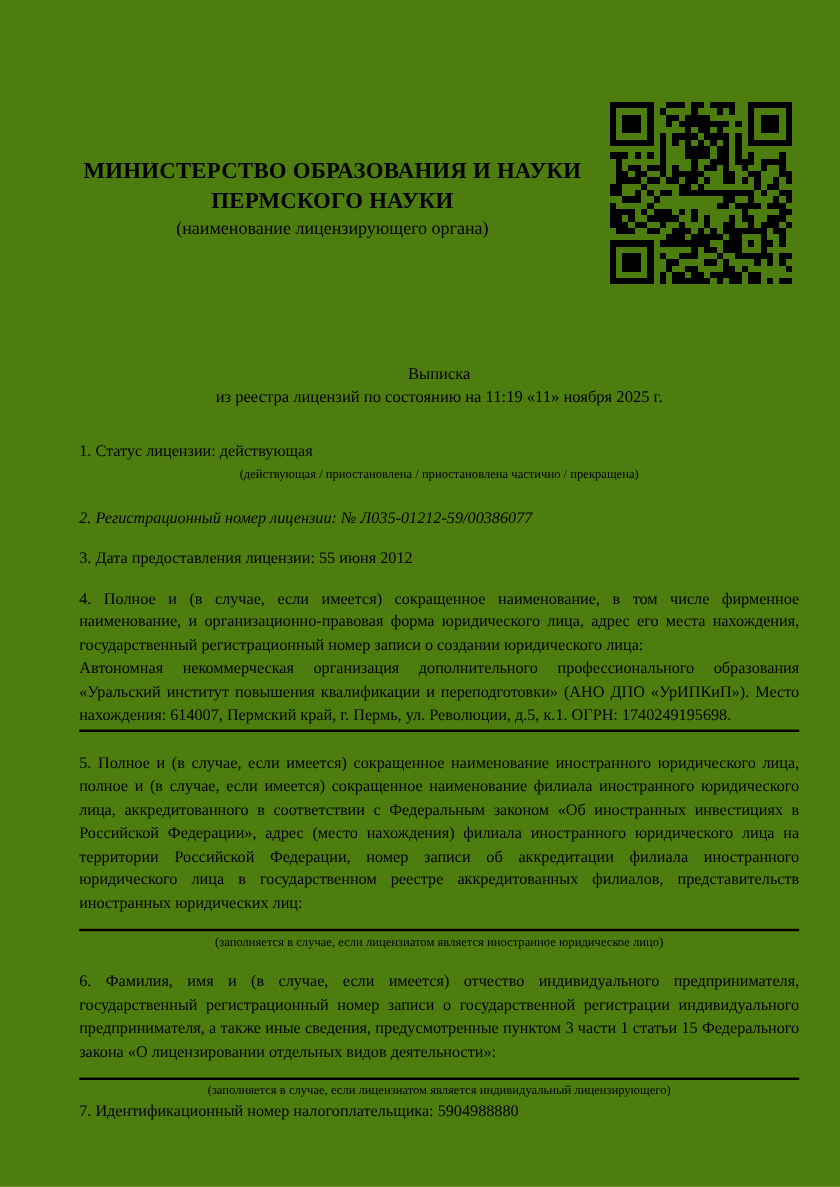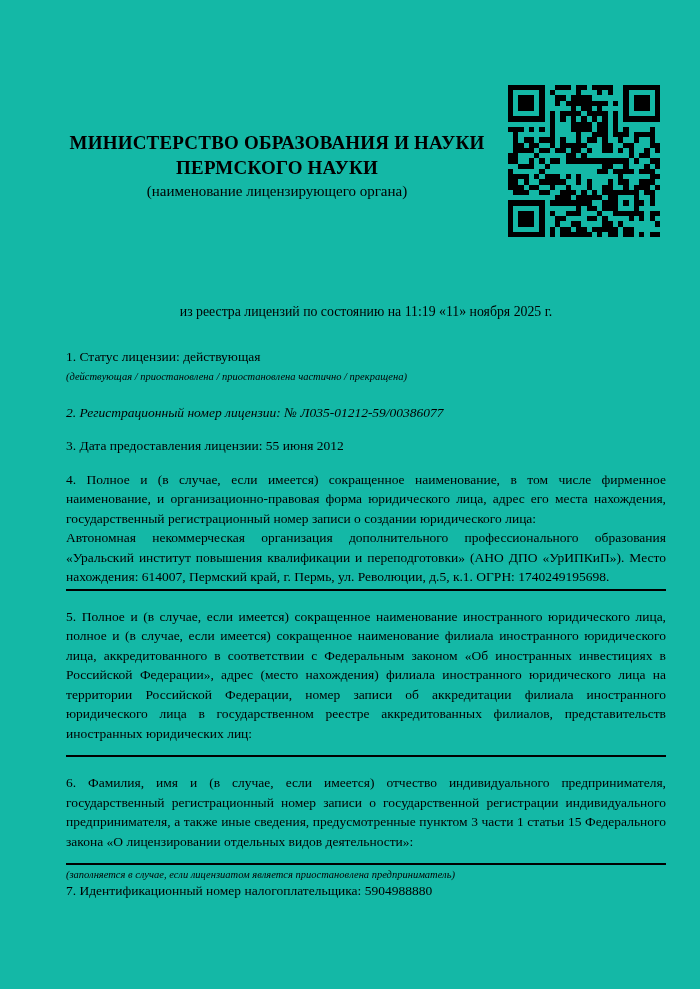--- a/index.html
+++ b/index.html
@@ -4,21 +4,21 @@
 <style>
   * { margin: 0; padding: 0; box-sizing: border-box; }
   html, body { background: #fff; }
   body {
     width: 700px; height: 989px;
     font-family: "Liberation Serif", "DejaVu Serif", serif;
     color: #000;
     position: relative;
     overflow: hidden;
   }
-  .page { position: relative; width: 700px; height: 989px; background: #14b8a6; }
+  .page { position: relative; width: 700px; height: 989px; background: #4d7c0f; }
 
   
   .org-block {
     position: absolute; left: 58px; top: 130px; width: 438px;
     text-align: center;
   }
   .org-line { font-weight: bold; font-size: 19px; line-height: 25px; letter-spacing: 0.2px; }
   .org-caption { font-size: 15px; line-height: 13px; margin-top: 5px; }
 
   .qr-wrap { position: absolute; top: 85px; right: 39px; width: 154px; height: 152px; }
@@ -30,21 +30,21 @@
   .doc-title { text-align: center; margin-top: 52px; font-size: 13.8px; line-height: 19px; }
 
   .item { font-size: 13.5px; line-height: 19.5px; }
   .just { text-align: justify; }
   .mt-26 { margin-top: 26px; }
   .mt-20 { margin-top: 20px; font-style: italic; }
   .mt-16 { margin-top: 16px; }
   .mt-14 { margin-top: 14px; }
   .mt-24 { }
 
-  .caption { font-size: 10.5px; line-height: 13px; margin-top: 3px; font-style: italic; }
+  .caption { font-size: 10.5px; line-height: 13px; text-align: center; margin-top: 3px; }
   .rule { border: none; border-top: 2px solid #000; height: 0; margin-top: 2px; }
   .rule-gap { margin-top: 12px; }
 </style>
 </head>
 <body>
 
 <div class="page">
 
   <div class="org-block">
     <div class="org-line">МИНИСТЕРСТВО ОБРАЗОВАНИЯ И НАУКИ</div>
@@ -489,20 +489,21 @@
           <rect x="25" y="28" width="1" height="1"></rect>
           <rect x="27" y="28" width="1" height="1"></rect>
           <rect x="28" y="28" width="1" height="1"></rect>
         </g>
       </svg>
   </div>
 
   <div class="content">
 
     <div class="doc-title">
+      <div>Выписка</div>
       <div>из реестра лицензий по состоянию на 11:19 «11» ноября 2025 г.</div>
     </div>
 
     <div class="item mt-26">
       <div>1. Статус лицензии: действующая</div>
       <div class="caption">(действующая / приостановлена / приостановлена частично / прекращена)</div>
     </div>
 
     <div class="item mt-20">2. Регистрационный номер лицензии: № Л035-01212-59/00386077</div>
 
@@ -510,24 +511,25 @@
 
     <div class="item mt-14">
       <div class="just">4. Полное и (в случае, если имеется) сокращенное наименование, в том числе фирменное наименование, и организационно-правовая форма юридического лица, адрес его места нахождения, государственный регистрационный номер записи о создании юридического лица:</div>
       <div class="just">Автономная некоммерческая организация дополнительного профессионального образования «Уральский институт повышения квалификации и переподготовки» (АНО ДПО «УрИПКиП»). Место нахождения: 614007, Пермский край, г. Пермь, ул. Революции, д.5, к.1. ОГРН: 1740249195698.</div>
       <div class="rule"></div>
     </div>
 
     <div class="item mt-16">
       <div class="just">5. Полное и (в случае, если имеется) сокращенное наименование иностранного юридического лица, полное и (в случае, если имеется) сокращенное наименование филиала иностранного юридического лица, аккредитованного в соответствии с Федеральным законом «Об иностранных инвестициях в Российской Федерации», адрес (место нахождения) филиала иностранного юридического лица на территории Российской Федерации, номер записи об аккредитации филиала иностранного юридического лица в государственном реестре аккредитованных филиалов, представительств иностранных юридических лиц:</div>
       <div class="rule rule-gap"></div>
+      <div class="caption">(заполняется в случае, если лицензиатом является иностранное юридическое лицо)</div>
     </div>
 
     <div class="item mt-16">
       <div class="just">6. Фамилия, имя и (в случае, если имеется) отчество индивидуального предпринимателя, государственный регистрационный номер записи о государственной регистрации индивидуального предпринимателя, а также иные сведения, предусмотренные пунктом 3 части 1 статьи 15 Федерального закона «О лицензировании отдельных видов деятельности»:</div>
       <div class="rule rule-gap"></div>
-      <div class="caption">(заполняется в случае, если лицензиатом является приостановлена предприниматель)</div>
+      <div class="caption">(заполняется в случае, если лицензиатом является индивидуальный лицензирующего)</div>
     </div>
 
     <div class="item mt-24">7. Идентификационный номер налогоплательщика: 5904988880</div>
 
   </div>
 </div>
 
 </body></html>

